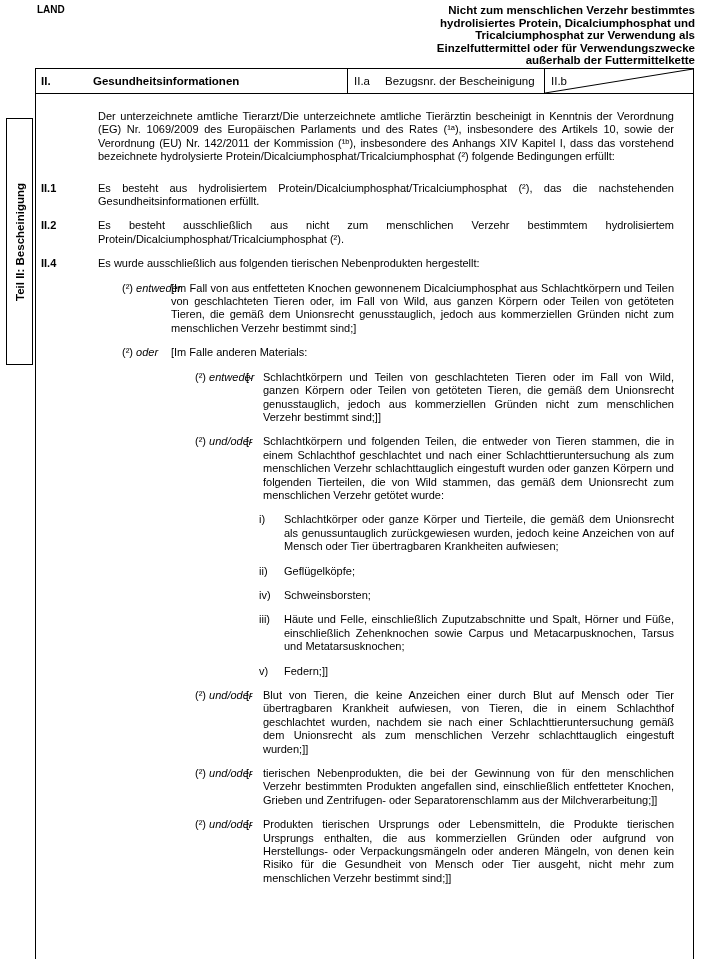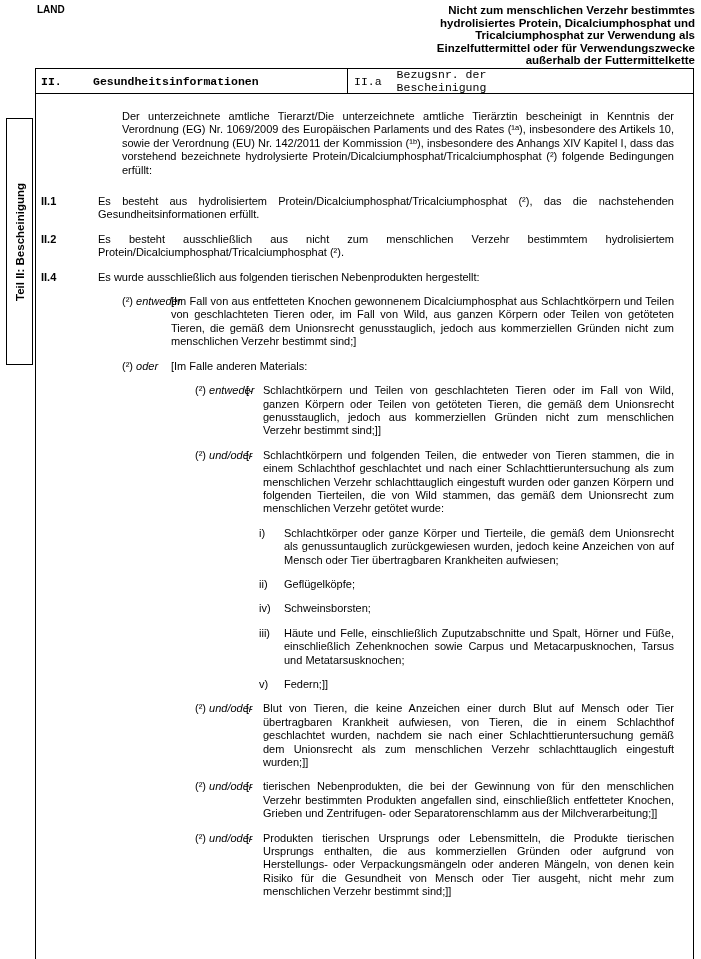--- a/index.html
+++ b/index.html
@@ -35,42 +35,41 @@
     position: absolute; left: 35px; top: 68px;
     width: 659px; height: 891px;
     border: 1px solid #000; border-bottom: none;
     background: #fff;
   }
   .cert-header {
     display: flex; height: 25px;
     border-bottom: 1px solid #000;
     font-size: 11.5px;
     align-items: stretch;
-    font-family: Liberation Mono, monospace;
   }
   .hc-main { width: 311px; display: flex; align-items: center; font-weight: bold; }
   .hc-main .hc-num { width: 57px; padding-left: 5px; }
   .hc-ref {
     width: 197px; border-left: 1px solid #000;
     display: flex; align-items: center; padding-left: 6px;
   }
   .hc-ref .hc-code { margin-right: 15px; }
   .hc-iib {
     flex: 1; border-left: 1px solid #000;
     position: relative;
     display: flex; align-items: center; padding-left: 6px;
   }
   .hc-iib .diag { position: absolute; inset: 0; width: 100%; height: 100%; }
   .cert-body {
     padding: 16px 19px 0 5px;
     font-size: 11px; line-height: 13.4px;
     text-align: justify;
   }
   .row { display: grid; grid-template-columns: 57px 1fr; margin-bottom: 11px; }
-  .row.intro-row { margin-bottom: 18px; gap: 24px; }
+  .row.intro-row { margin-bottom: 18px; }
   .row .num { text-align: left; font-weight: bold; }
   .opt {
     margin-left: 57px; display: grid;
     grid-template-columns: 73px 1fr; margin-bottom: 11px;
   }
   .sub {
     margin-left: 130px; display: grid;
     grid-template-columns: 75px 17px 1fr; margin-bottom: 11px;
   }
   .q { text-align: left; white-space: nowrap; margin-left: 24px; }
@@ -102,20 +101,26 @@
 
   <div class="cert-header">
     <div class="hc-main">
       <span class="hc-num">II.</span>
       <span>Gesundheitsinformationen</span>
     </div>
     <div class="hc-ref">
       <span class="hc-code">II.a</span>
       <span>Bezugsnr. der Bescheinigung</span>
     </div>
+    <div class="hc-iib">
+      <span>II.b</span>
+      <svg class="diag" preserveAspectRatio="none">
+        <line x1="0" y1="100%" x2="100%" y2="0" stroke="#000" stroke-width="1"></line>
+      </svg>
+    </div>
   </div>
 
   <div class="cert-body">
 
     <div class="row intro-row">
       <span class="num"></span>
       <span>Der unterzeichnete amtliche Tierarzt/Die unterzeichnete amtliche Tierärztin bescheinigt in Kenntnis der Verordnung (EG) Nr. 1069/2009 des Europäischen Parlaments und des Rates (¹ᵃ), insbesondere des Artikels 10, sowie der Verordnung (EU) Nr. 142/2011 der Kommission (¹ᵇ), insbesondere des Anhangs XIV Kapitel I, dass das vorstehend bezeichnete hydrolysierte Protein/Dicalciumphosphat/Tricalciumphosphat (²) folgende Bedingungen erfüllt:</span>
     </div>
 
     <div class="row">

